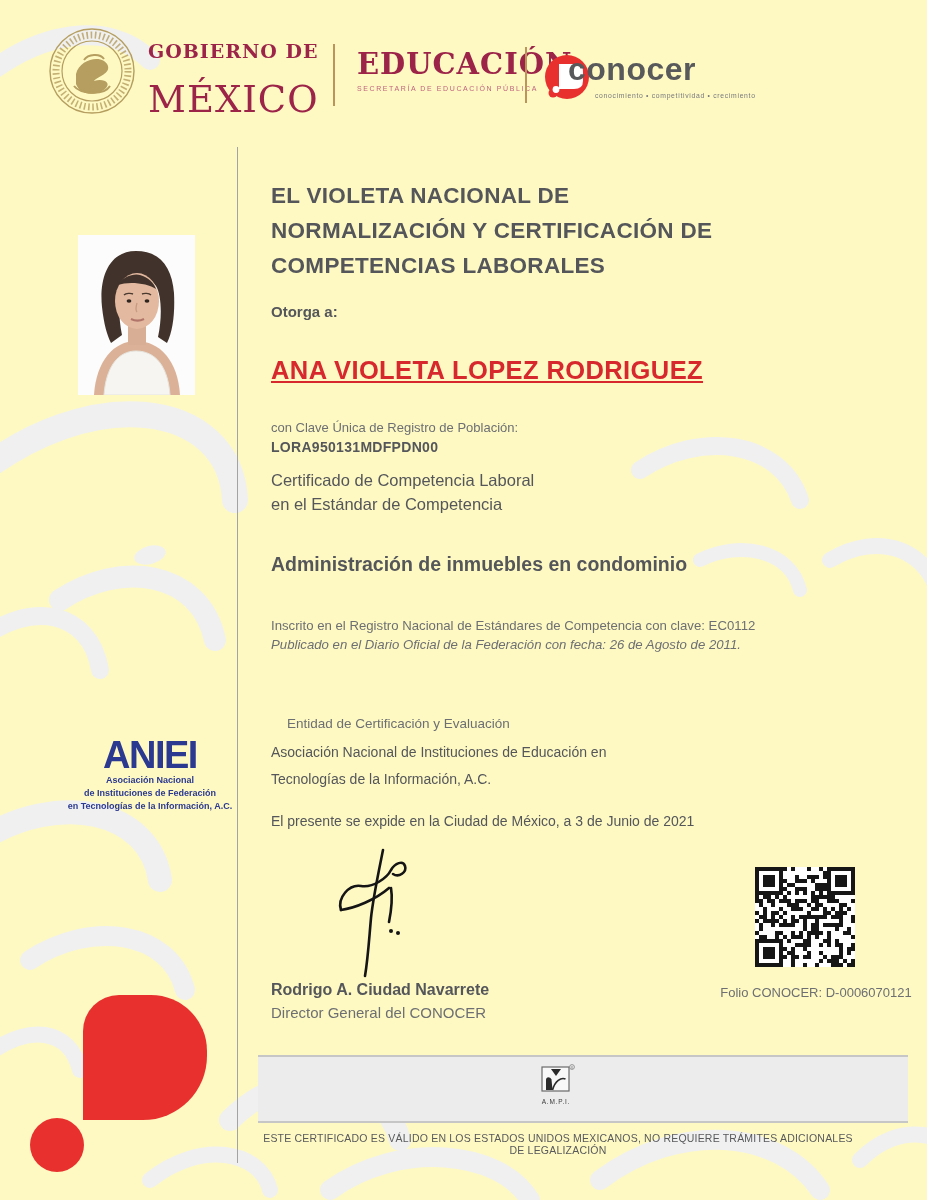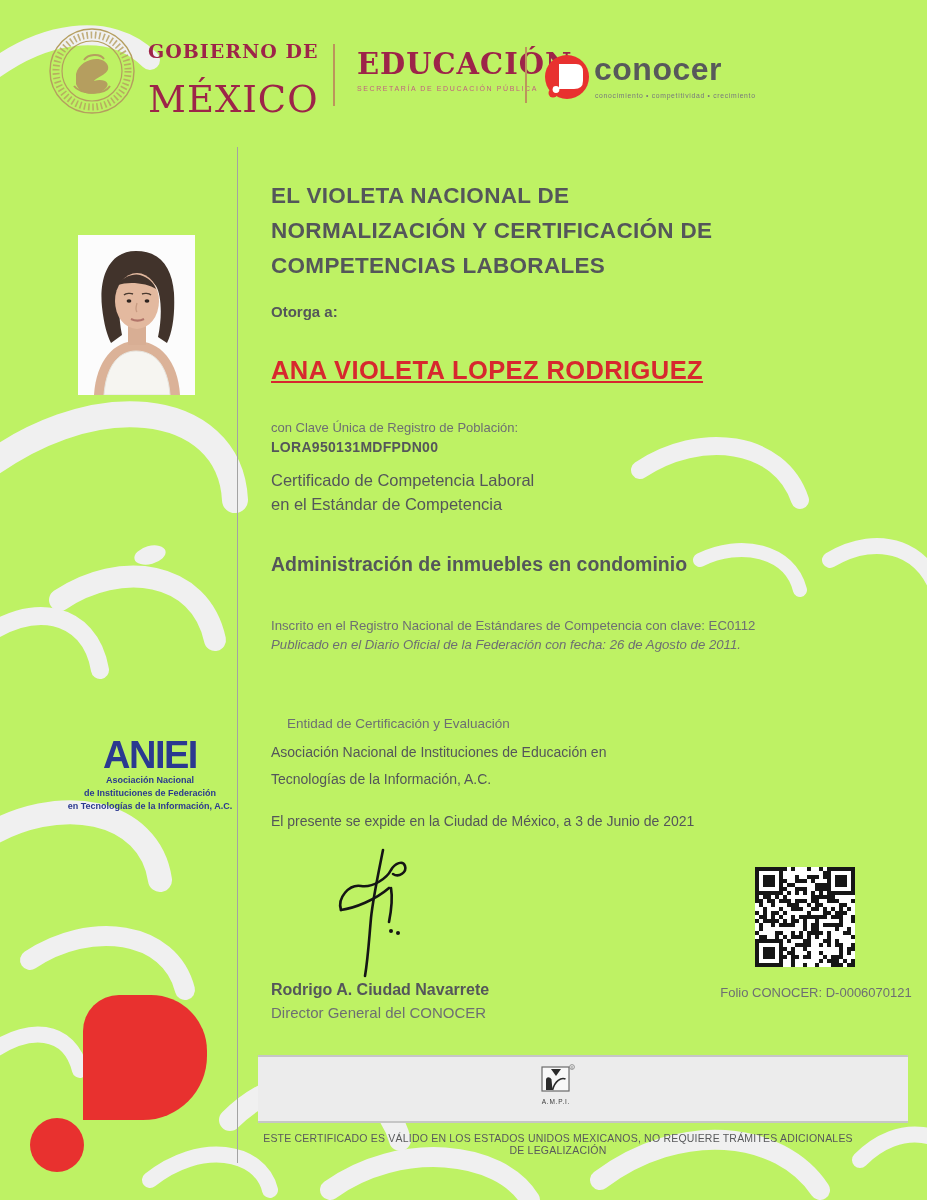--- a/index.html
+++ b/index.html
@@ -1,36 +1,36 @@
 <!DOCTYPE html>
 <html><head>
 <meta charset="utf-8">
 <style>
   html,body{margin:0;padding:0;background:#ffffff;}
-  .page{position:relative;width:927px;height:1200px;background:#bef264;overflow:hidden;
+  .page{position:relative;width:927px;height:1200px;background:#fef9c3;overflow:hidden;
         font-family:"Liberation Sans",sans-serif;color:#54565A;}
   .abs{position:absolute;}
   svg{display:block;}
 
   
   .watermark{left:0;top:0;z-index:0;}
   .layer{z-index:1;}
 
   
   .gob-text{left:148px;top:42px;color:#9D2449;font-family:"DejaVu Serif",serif;line-height:1;}
   .gob-line1{font-size:19px;font-weight:700;letter-spacing:1px;}
   .gob-line2{font-size:37px;font-weight:400;margin-top:20px;letter-spacing:1px;}
   .hdr-divider{width:2px;background:#BC955C;}
   .div1{left:333px;top:44px;height:62px;}
   .div2{left:525px;top:47px;height:56px;}
   .edu{left:357px;top:50px;color:#9D2449;font-family:"DejaVu Serif",serif;}
   .edu-title{font-size:29px;font-weight:700;letter-spacing:1px;line-height:1;}
   .edu-sub{font-size:7px;color:#C1637E;letter-spacing:1.6px;margin-top:6px;font-family:"Liberation Sans",sans-serif;}
   .conocer{left:543px;top:53px;}
-  .conocer-word{left:594px;top:53px;font-size:32px;font-weight:700;color:#58595B;letter-spacing:0.5px;line-height:1;}
+  .conocer-word{left:568px;top:53px;font-size:32px;font-weight:700;color:#58595B;letter-spacing:0.5px;line-height:1;}
   .conocer-tag{left:595px;top:92px;font-size:6.8px;color:#77787B;letter-spacing:0.7px;}
 
   
   .vline{left:237px;top:147px;width:1px;height:1016px;background:#a3a3a3;}
 
   
   .photo{left:78px;top:235px;}
   .aniei{left:30px;top:736px;width:240px;text-align:center;color:#2B3990;}
   .aniei-word{font-size:38px;font-weight:800;letter-spacing:-1.5px;line-height:1;}
   .aniei-line{font-size:9px;font-weight:700;line-height:13px;}

